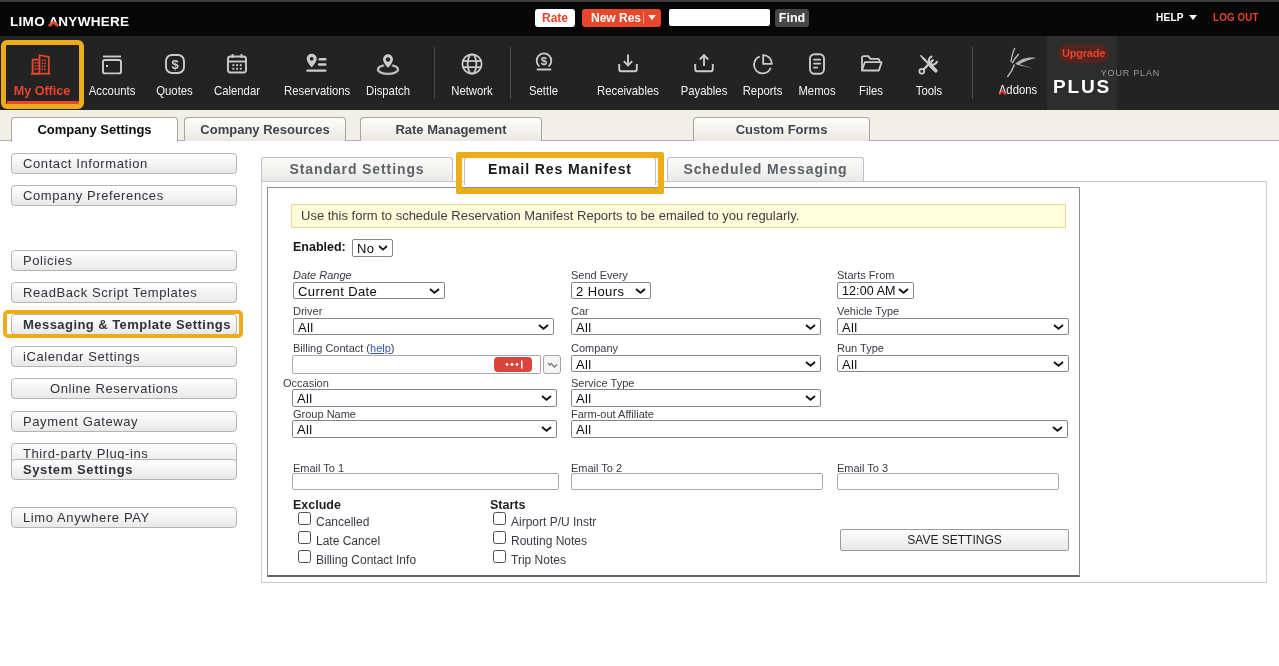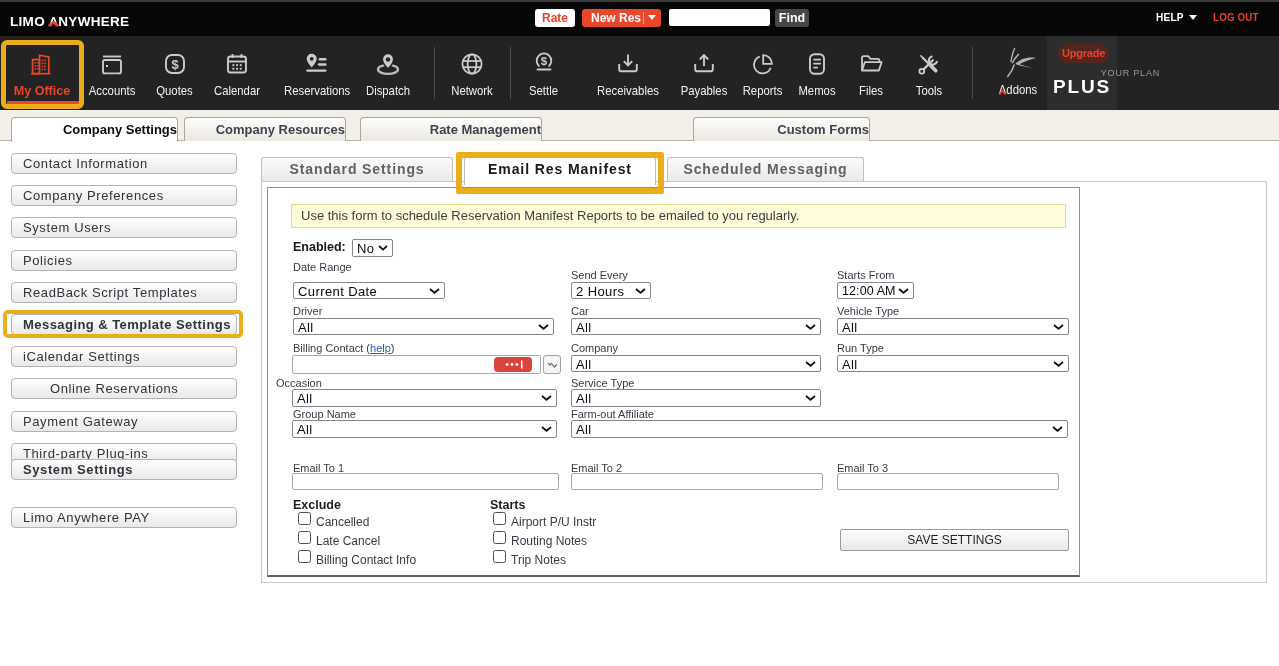--- a/index.html
+++ b/index.html
@@ -15,21 +15,21 @@
 .lA { position:relative; display:inline-block; }
 .lA svg { position:absolute; }
 .hbtn { height:18px; border-radius:3px; font-size:12.5px; font-weight:bold; line-height:18px; text-align:center; }
 .cell { position:absolute; top:36px; height:74px; text-align:center; }
 .cell .ic { position:absolute; top:15px; left:50%; transform:translateX(-50%); }
 .cell .lb { position:absolute; top:47px; width:100%; text-align:center; font-size:13.5px; color:#f2f2f2; transform:scaleX(0.84); }
 .vsep { position:absolute; top:47px; width:1px; height:52px; background:#4d4d4d; }
 
 
 #strip { left:0; top:110px; width:1279px; height:31px; background:#f1efe8; border-bottom:1px solid #b3b0a4; }
-.mtab { position:absolute; top:117px; height:24px; border:1px solid #a9a69b; border-bottom:none; border-radius:4px 4px 0 0; background:linear-gradient(#fdfdfc,#eae8e0); font-size:13px; font-weight:bold; color:#3f434c; text-align:right; line-height:23px; }
+.mtab { position:absolute; top:117px; height:24px; border:1px solid #a9a69b; border-bottom:none; border-radius:4px 4px 0 0; background:linear-gradient(#fdfdfc,#eae8e0); font-size:13px; font-weight:bold; color:#3f434c; text-align:center; line-height:23px; }
 .mtab.act { background:#fff; color:#0b0b0b; height:25px; }
 
 
 .sbtn { position:absolute; left:11px; width:226px; height:21px; border:1px solid #b4b4b4; border-radius:4px; background:linear-gradient(#ffffff,#e9e9e9); font-size:13px; letter-spacing:0.6px; color:#30333b; line-height:20px; padding-left:11px; white-space:nowrap; }
 
 
 #panel { left:261px; top:181px; width:1006px; height:402px; background:#fff; border:1px solid #c9c9c9; }
 .stab { position:absolute; z-index:2; top:157px; height:24px; border:1px solid #c0c0c0; border-bottom:none; border-radius:3px 3px 0 0; background:linear-gradient(#fbfbfa,#e9e9e7); font-size:14px; letter-spacing:0.9px; font-weight:bold; color:#5d6269; text-align:center; line-height:23px; }
 .stab.act { background:#fff; color:#17191d; height:28px; }
 #ibox { left:267px; top:187px; width:813px; height:390px; background:#fff; border:1px solid #8d8f92; border-bottom:2px solid #636363; }
@@ -270,21 +270,20 @@
   <div class="abs" style="left:1047px;top:76px;width:70px;text-align:center;font-size:19px;font-weight:bold;letter-spacing:1.8px;color:#fff;">PLUS</div>
 
   <div class="abs" id="strip"></div>
   <div class="mtab act" style="left:11px;width:167px;">Company Settings</div>
   <div class="mtab" style="left:184px;width:162px;">Company Resources</div>
   <div class="mtab" style="left:360px;width:182px;">Rate Management</div>
   <div class="mtab" style="left:693px;width:177px;">Custom Forms</div>
 
   <div class="sbtn" style="top:153px;">Contact Information</div>
   <div class="sbtn" style="top:185px;">Company Preferences</div>
-  <div class="sbtn" style="top:217px;">System Users</div>
   <div class="sbtn" style="top:250px;">Policies</div>
   <div class="sbtn" style="top:282px;">ReadBack Script Templates</div>
   <div class="sbtn" style="top:314px;font-weight:bold;letter-spacing:0.45px;">Messaging &amp; Template Settings</div>
   <div class="goldbox" style="left:3px;top:310px;width:240px;height:28px;border-width:4px;border-radius:5px;"></div>
   <div class="sbtn" style="top:346px;">iCalendar Settings</div>
   <div class="sbtn" style="top:378px;padding-left:38px;">Online Reservations</div>
   <div class="sbtn" style="top:411px;">Payment Gateway</div>
   <div class="sbtn" style="top:443px;">Third-party Plug-ins</div>
   <div class="sbtn" style="top:459px;font-weight:bold;">System Settings</div>
   <div class="sbtn" style="top:507px;">Limo Anywhere PAY</div>
@@ -298,21 +297,21 @@
   <div class="abs" id="banner">Use this form to schedule Reservation Manifest Reports to be emailed to you regularly.</div>
 
   <div class="abs" style="left:293px;top:240px;font-size:12.5px;font-weight:bold;color:#15171c;">Enabled:</div>
   <div class="sel" style="left:352px;top:239px;width:41px;height:18px;">
       <span>No</span>
       <svg width="10" height="6" viewBox="0 0 10 6">
         <polyline points="1,1 5,4.6 9,1" fill="none" stroke="#111" stroke-width="1.7"></polyline>
       </svg>
     </div>
 
-  <div class="flab" style="left:293px;top:261px;">Date Range</div>
+  <div class="flab" style="left:293px;top:269px;font-style:italic;">Date Range</div>
   <div class="flab" style="left:571px;top:269px;">Send Every</div>
   <div class="flab" style="left:837px;top:269px;">Starts From</div>
   <div class="sel" style="left:293px;top:282px;width:152px;height:17px;">
       <span>Current Date</span>
       <svg width="11" height="6" viewBox="0 0 11 6">
         <polyline points="1,1 5.5,4.8 10,1" fill="none" stroke="#111" stroke-width="1.8"></polyline>
       </svg>
     </div>
   <div class="sel" style="left:571px;top:282px;width:80px;height:17px;">
       <span>2 Hours</span>
@@ -375,21 +374,21 @@
         <polyline points="1,1 5.5,4.8 10,1" fill="none" stroke="#111" stroke-width="1.8"></polyline>
       </svg>
     </div>
   <div class="sel" style="left:837px;top:355px;width:232px;height:17px;">
       <span>All</span>
       <svg width="11" height="6" viewBox="0 0 11 6">
         <polyline points="1,1 5.5,4.8 10,1" fill="none" stroke="#111" stroke-width="1.8"></polyline>
       </svg>
     </div>
 
-  <div class="flab" style="left:276px;top:377px;">Occasion</div>
+  <div class="flab" style="left:283px;top:377px;">Occasion</div>
   <div class="flab" style="left:571px;top:377px;">Service Type</div>
   <div class="sel" style="left:292px;top:389px;width:265px;height:18px;">
       <span>All</span>
       <svg width="11" height="6" viewBox="0 0 11 6">
         <polyline points="1,1 5.5,4.8 10,1" fill="none" stroke="#111" stroke-width="1.8"></polyline>
       </svg>
     </div>
   <div class="sel" style="left:571px;top:389px;width:250px;height:18px;">
       <span>All</span>
       <svg width="11" height="6" viewBox="0 0 11 6">

